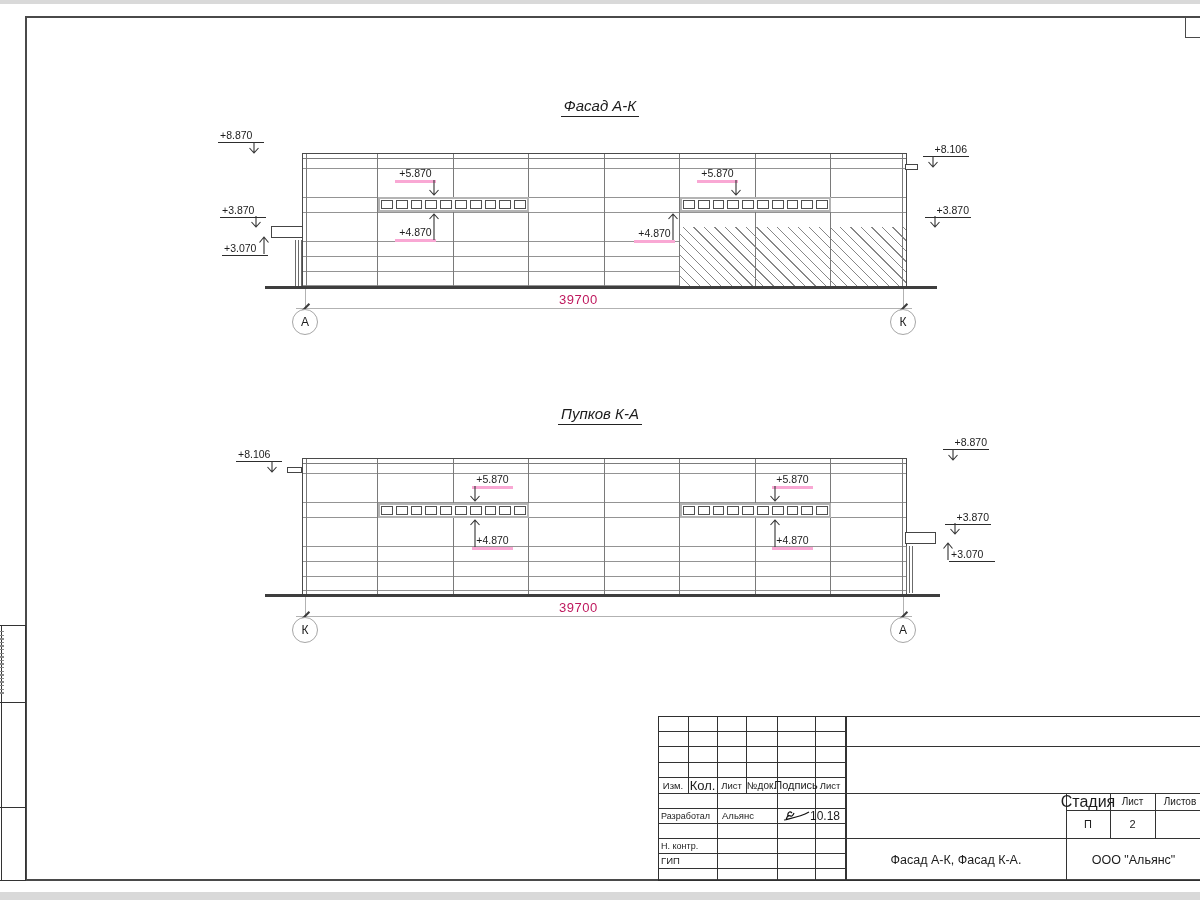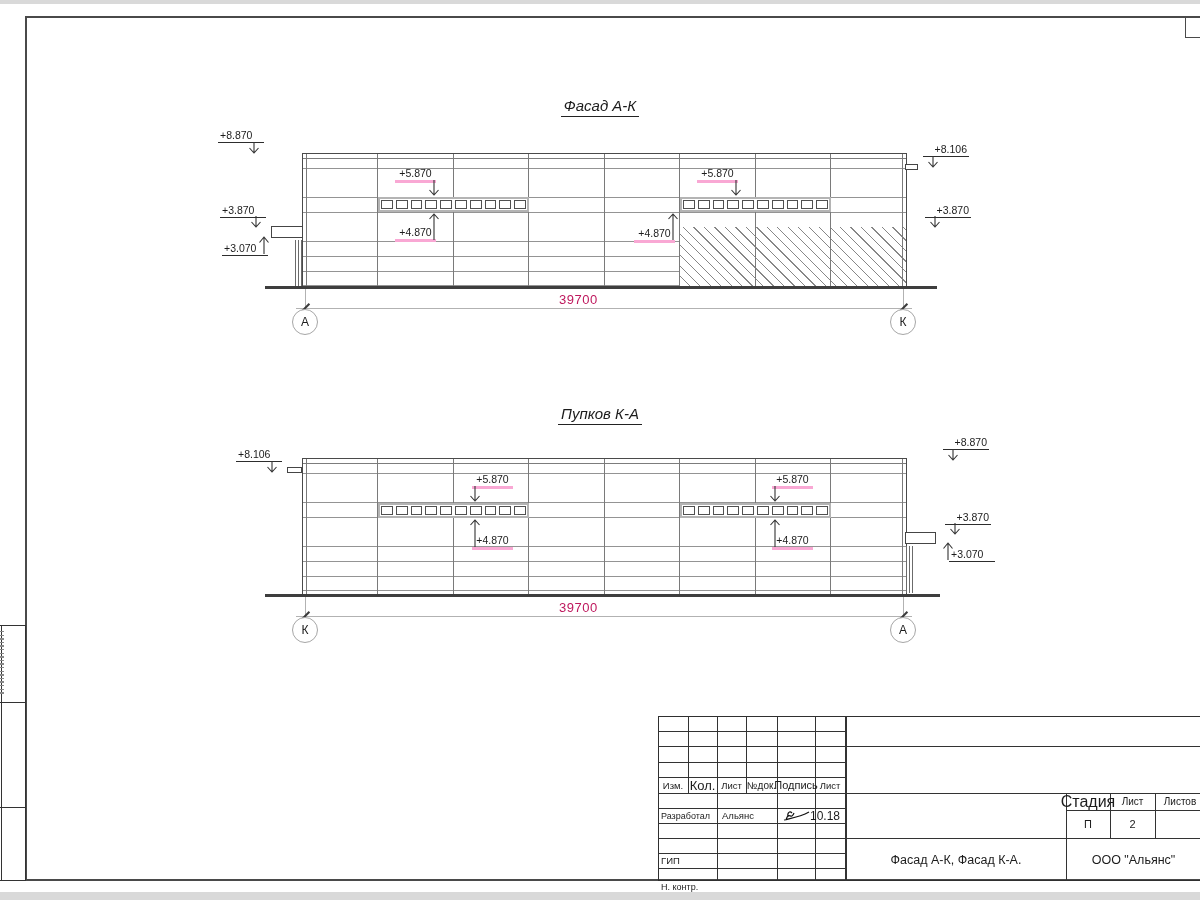--- a/index.html
+++ b/index.html
@@ -312,21 +312,21 @@
 <div class="cell" style="left:777px;top:777px;width:38px;height:16px;font-size:11px">Подпись</div>
 <div class="cell" style="left:815px;top:777px;width:30px;height:16px;font-size:9.5px">Лист</div>
 
 <div class="cell l" style="left:659px;top:808px;width:58px;height:15px;font-size:9px">Разработал</div>
 <div class="cell l" style="left:720px;top:808px;width:56px;height:15px;font-size:9.5px">Альянс</div>
 <svg class="ar" style="left:782px;top:809px" width="30" height="13" viewBox="0 0 30 13">
     <path d="M4 11 C7 1 9 12 12 4 M6 8 C5 3 8 2 10 4 M2 11 C10 9 18 8 27 3" stroke="#111" stroke-width="1.2" fill="none"></path>
   </svg>
 <div class="cell" style="left:815px;top:808px;width:20px;height:15px;font-size:12px">10.18</div>
 
-<div class="cell l" style="left:659px;top:879px;width:58px;height:15px;font-size:9px">Н. контр.</div>
+<div class="cell l" style="left:659px;top:838px;width:58px;height:15px;font-size:9px">Н. контр.</div>
 <div class="cell l" style="left:659px;top:853px;width:58px;height:15px;font-size:9.5px">ГИП</div>
 
 <div class="cell" style="left:1066px;top:793px;width:44px;height:17px;font-size:16px">Стадия</div>
 <div class="cell" style="left:1110px;top:793px;width:45px;height:17px;font-size:10px">Лист</div>
 <div class="cell" style="left:1155px;top:793px;width:50px;height:17px;font-size:10px">Листов</div>
 <div class="cell" style="left:1066px;top:810px;width:44px;height:28px;font-size:11px">П</div>
 <div class="cell" style="left:1110px;top:810px;width:45px;height:28px;font-size:11px">2</div>
 
 <div class="cell" style="left:846px;top:839px;width:220px;height:41px;font-size:12.5px">Фасад А-К, Фасад К-А.</div>
 <div class="cell" style="left:1067px;top:839px;width:133px;height:41px;font-size:12.5px">ООО "Альянс"</div>

